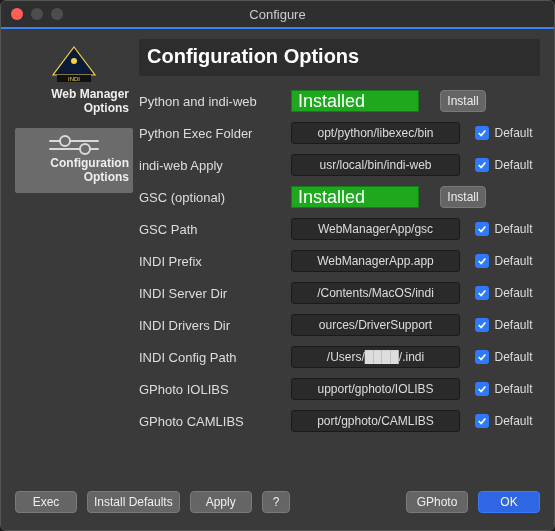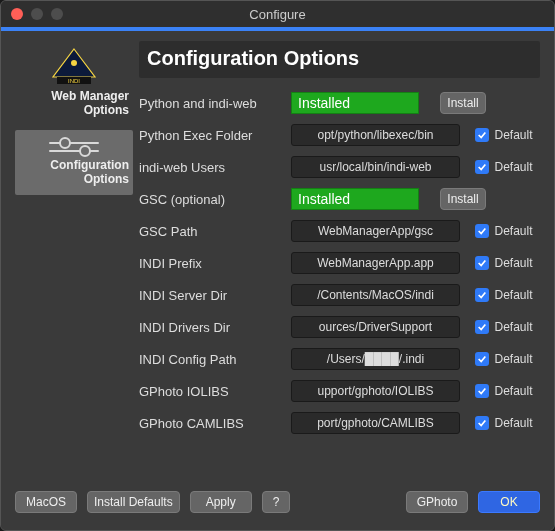--- a/index.html
+++ b/index.html
@@ -1,38 +1,38 @@
 <!DOCTYPE html>
 <html><head>
 <meta charset="utf-8">
 <style>
   html,body{margin:0;padding:0;background:#1a1a1a;font-family:-apple-system,"Helvetica Neue",Arial,sans-serif;font-size:13px;color:#ddd;-webkit-font-smoothing:antialiased;}
   .window{width:555px;height:531px;background:#3a3a3a;border:1px solid #555;border-radius:6px;overflow:hidden;display:flex;flex-direction:column;box-sizing:border-box;}
-  .titlebar{height:26px;background:#2f2f2f;display:flex;align-items:center;position:relative;border-bottom:4px solid #3b82f6;}
+  .titlebar{height:26px;background:#2f2f2f;display:flex;align-items:center;position:relative;border-bottom:2px solid #3b82f6;}
   .traffic{display:flex;gap:8px;margin-left:10px;}
   .tl{width:12px;height:12px;border-radius:50%;}
   .tl.red{background:#ff5f57;}
   .tl.dim{background:#4d4d4d;}
   .titlebar .title{position:absolute;left:0;right:0;text-align:center;font-size:13px;color:#ccc;}
   .body{flex:1;display:flex;flex-direction:column;background:#3a3a3a;}
   .content{flex:1;display:flex;padding:10px 14px 6px 14px;gap:6px;}
   .sidebar{width:118px;display:flex;flex-direction:column;gap:4px;}
   .sb-item{display:flex;flex-direction:column;align-items:center;justify-content:center;text-align:right;padding:6px 4px 8px 4px;border-radius:2px;cursor:pointer;}
   .sb-item .sb-label{font-size:12px;font-weight:600;color:#eee;margin-top:4px;line-height:1.2;}
   .sb-item.sel{background:#6b6b6b;}
   .indi-icon{width:46px;height:38px;display:flex;align-items:center;justify-content:center;}
   .slider-icon{display:flex;flex-direction:column;gap:6px;margin:6px 0 2px 0;}
   .slider-row{width:50px;height:2px;background:#d9d9d9;position:relative;border-radius:1px;}
   .slider-knob{position:absolute;width:8px;height:8px;border:2px solid #d9d9d9;background:#6b6b6b;border-radius:50%;top:-5px;}
   .main{flex:1;display:flex;flex-direction:column;}
   .main-title{font-size:20px;font-weight:600;color:#fff;padding:6px 8px 8px 8px;background:#2d2d2d;border-radius:2px;}
   .rows{margin-top:14px;display:flex;flex-direction:column;gap:10px;}
   .row{display:flex;align-items:center;gap:8px;}
   .row .label{width:144px;font-size:13px;color:#ddd;}
-  .status{flex:0 0 128px;height:22px;background:#1ea81e;color:#fff;display:flex;align-items:center;padding:0 6px;font-size:14px;border:1px solid #148014;box-sizing:border-box;}
+  .status{flex:0 0 128px;height:22px;background:#1ea81e;color:#fff;display:flex;align-items:center;padding:0 6px;font-size:18px;border:1px solid #148014;box-sizing:border-box;}
   .input{flex:0 0 128px;height:22px;background:#2a2a2a;border:1px solid #1a1a1a;border-radius:3px;color:#ddd;padding:0 6px;font-size:12px;font-family:inherit;box-sizing:border-box;text-overflow:ellipsis;text-align:center;}
   .btn{height:22px;background:#656565;border:1px solid #7a7a7a;border-radius:4px;color:#eee;font-size:12px;padding:0 6px;display:inline-flex;align-items:center;justify-content:center;cursor:pointer;box-sizing:border-box;}
   .check{display:inline-flex;align-items:center;gap:5px;font-size:12px;color:#ddd;cursor:pointer;}
   .check .box{width:14px;height:14px;border-radius:3px;background:#2f7af8;display:inline-flex;align-items:center;justify-content:center;}
   .check .box svg{width:10px;height:10px;}
   .right-cell{width:72px;display:flex;justify-content:center;}
   .footer{height:44px;display:flex;align-items:center;padding:0 14px 6px 14px;gap:10px;}
   .footer .spacer{flex:1;}
   .btn.primary{background:#2f66e3;border-color:#3b79ff;color:#fef9c3;}
   .btn.wide{min-width:62px;}
@@ -100,21 +100,21 @@
                   <span class="box">
                     <svg viewBox="0 0 12 12">
                       <polyline points="2,6 5,9 10,3" fill="none" stroke="#fff" stroke-width="2"></polyline>
                     </svg>
                   </span>
                   <span>Default</span>
                 </label>
               </div>
             </div>
             <div class="row">
-              <div class="label">indi-web Users</div>
+              <div class="label">indi-web Apply</div>
               <input class="input" value="usr/local/bin/indi-web" style="">
               <div class="right-cell">
                 <label class="check">
                   <span class="box">
                     <svg viewBox="0 0 12 12">
                       <polyline points="2,6 5,9 10,3" fill="none" stroke="#fff" stroke-width="2"></polyline>
                     </svg>
                   </span>
                   <span>Default</span>
                 </label>
@@ -223,21 +223,21 @@
                   </span>
                   <span>Default</span>
                 </label>
               </div>
             </div>
           </div>
       </div>
     </div>
 
     <div class="footer">
-      <button class="btn wide">MacOS</button>
+      <button class="btn wide">Exec</button>
       <button class="btn">Install Defaults</button>
       <button class="btn wide">Apply</button>
       <button class="btn small">?</button>
       <span class="spacer"></span>
       <button class="btn wide">GPhoto</button>
       <button class="btn wide primary">OK</button>
     </div>
   </div>
 
 </div>

